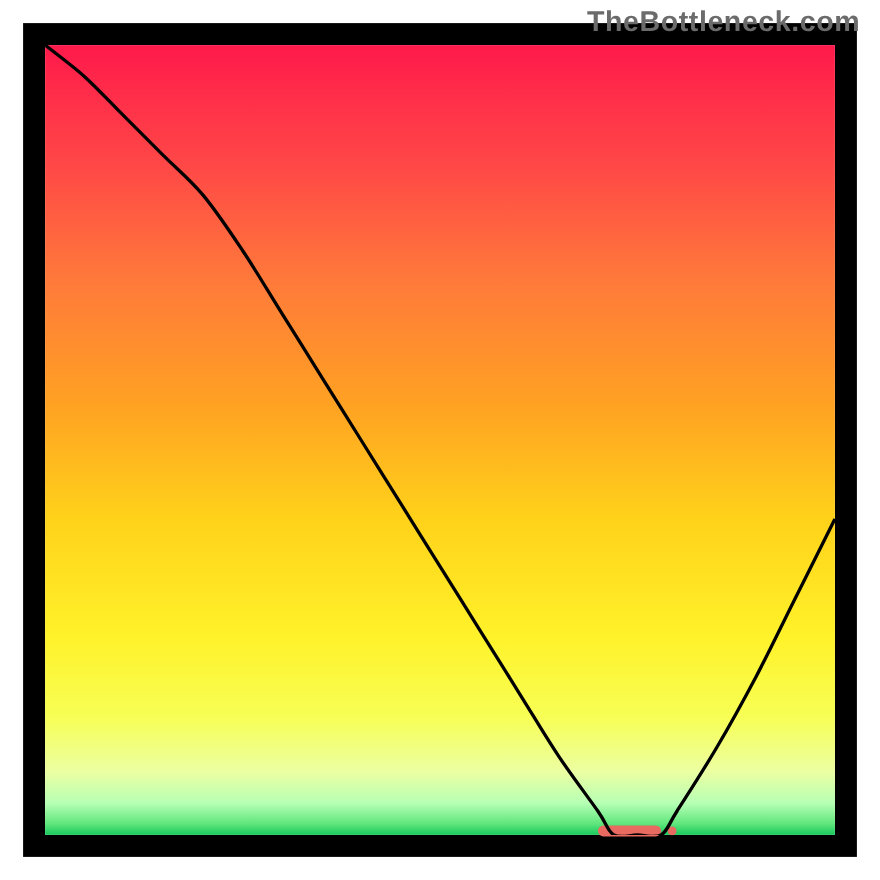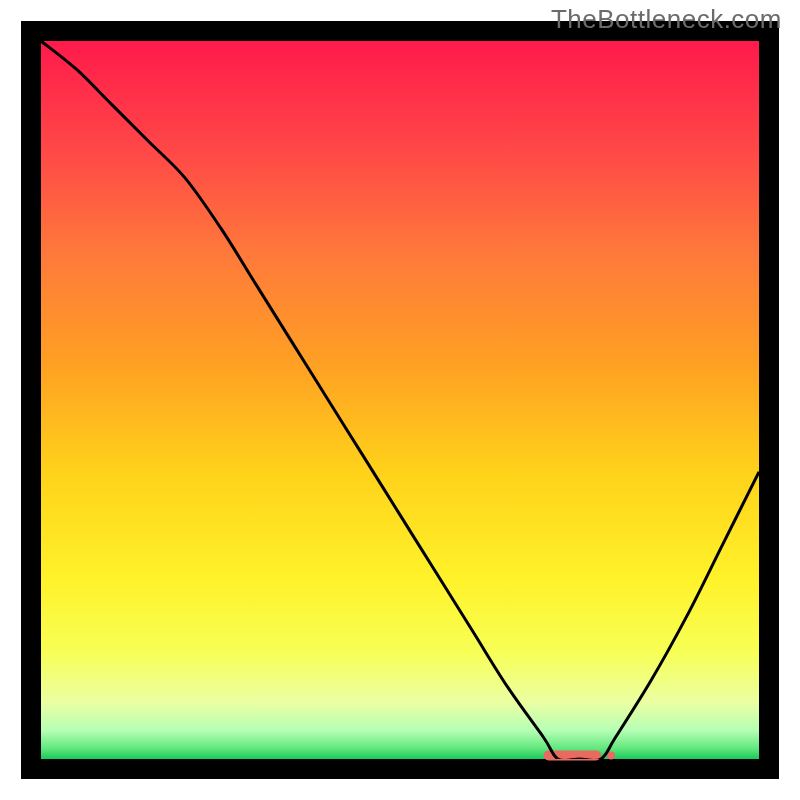--- a/index.html
+++ b/index.html
@@ -14,21 +14,21 @@
     position: relative;
     width: 800px;
     height: 800px;
     background: #ffffff;
   }
   .watermark {
     position: absolute;
     top: 4px;
     right: 18px;
     font-size: 26px;
-    font-weight: 400;
+    font-weight: 700;
     color: #6b6b6b;
     letter-spacing: 0.5px;
     z-index: 5;
   }
   svg.plot {
     position: absolute;
     left: 0;
     top: 0;
   }
 </style>

